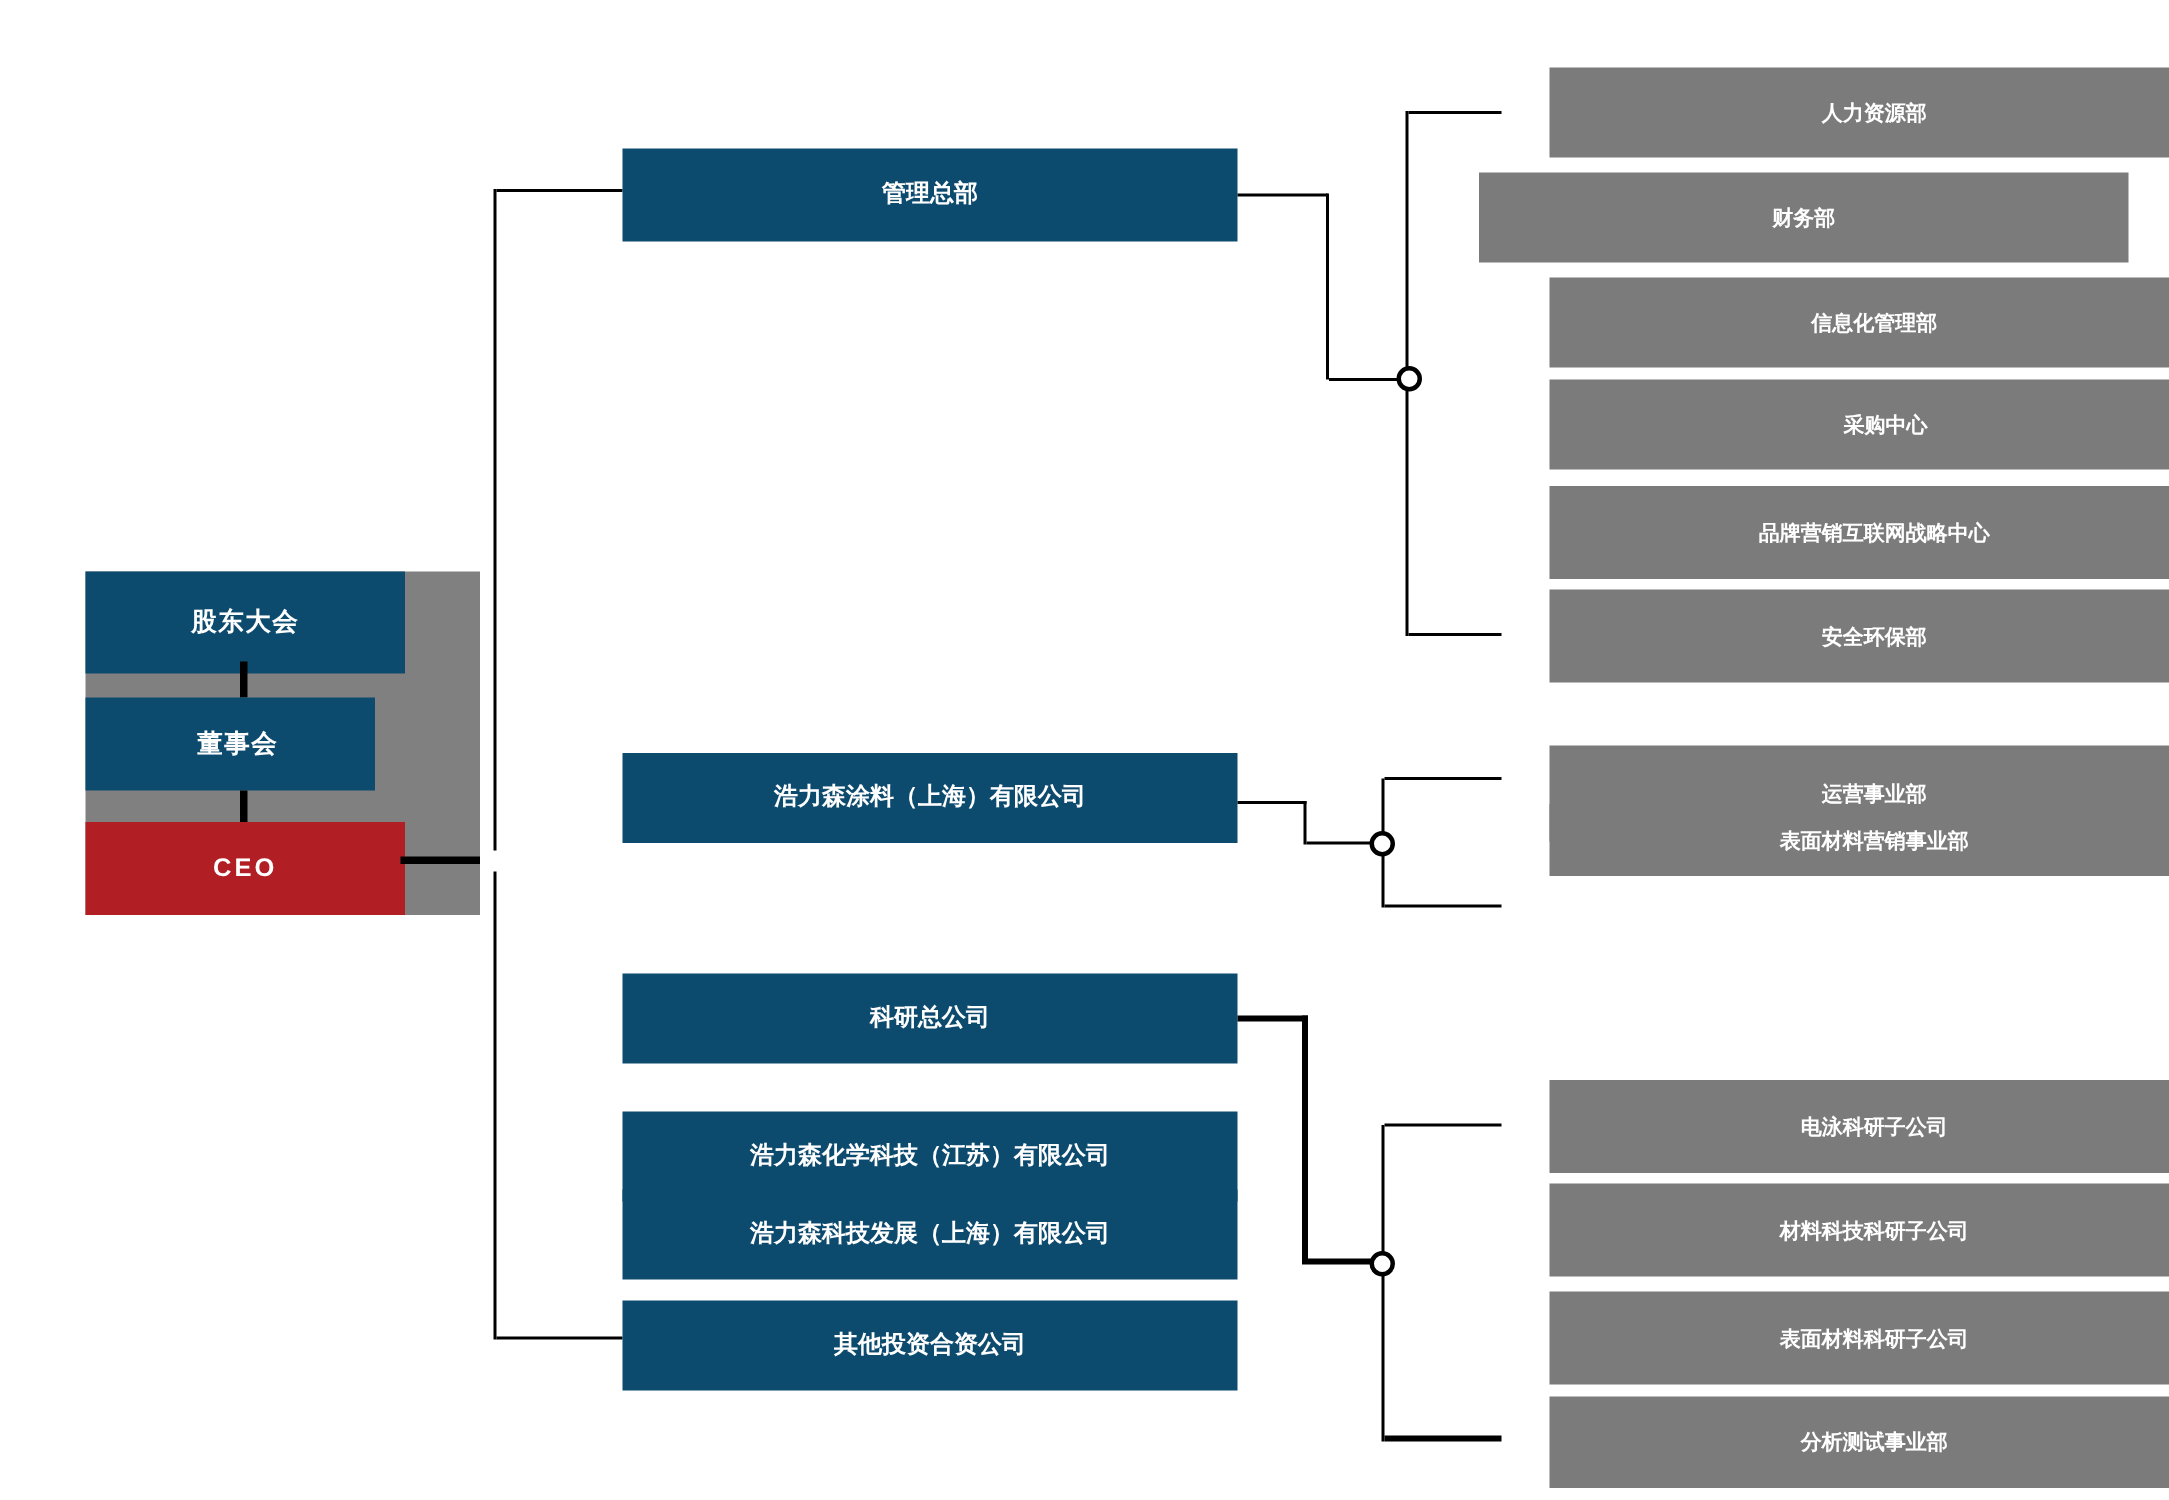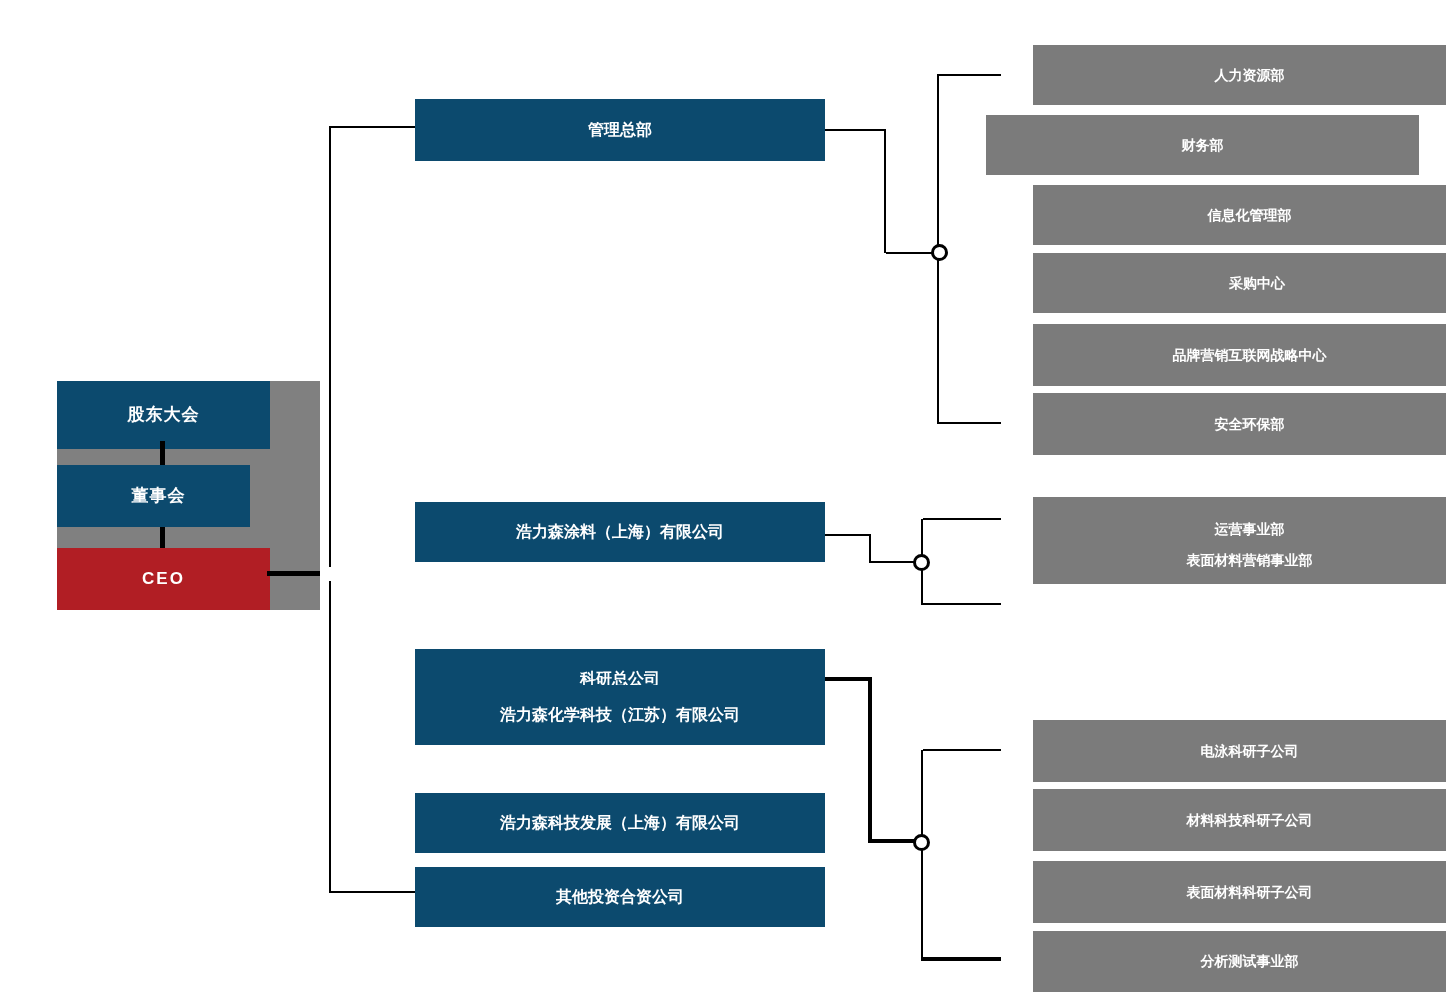--- a/index.html
+++ b/index.html
@@ -38,21 +38,21 @@
   <div class="ln" style="left:267px;top:571px;width:53px;height:5px;"></div>
 
   <div class="ln" style="left:329px;top:126px;width:2px;height:441px;"></div>
   <div class="ln" style="left:329px;top:581px;width:2px;height:312px;"></div>
   <div class="ln" style="left:331px;top:126px;width:84px;height:2px;"></div>
   <div class="ln" style="left:331px;top:891px;width:84px;height:2px;"></div>
 
   <div class="box dark fs-mid" style="left:415px;top:99px;width:410px;height:62px;">管理总部</div>
   <div class="box dark fs-mid" style="left:415px;top:502px;width:410px;height:60px;">浩力森涂料（上海）有限公司</div>
   <div class="box dark fs-mid" style="left:415px;top:649px;width:410px;height:60px;">科研总公司</div>
-  <div class="box dark fs-mid" style="left:415px;top:685px;width:410px;height:60px;">浩力森化学科技（江苏）有限公司</div>
+  <div class="box dark fs-mid" style="left:415px;top:741px;width:410px;height:60px;">浩力森化学科技（江苏）有限公司</div>
   <div class="box dark fs-mid" style="left:415px;top:793px;width:410px;height:60px;">浩力森科技发展（上海）有限公司</div>
   <div class="box dark fs-mid" style="left:415px;top:867px;width:410px;height:60px;">其他投资合资公司</div>
 
   <div class="ln" style="left:825px;top:129px;width:60px;height:2px;"></div>
   <div class="ln" style="left:884px;top:129px;width:2px;height:124px;"></div>
   <div class="ln" style="left:886px;top:252px;width:47px;height:2px;"></div>
   <div class="ln" style="left:937px;top:74px;width:2px;height:350px;"></div>
   <div class="ln" style="left:939px;top:74px;width:62px;height:2px;"></div>
   <div class="ln" style="left:939px;top:422px;width:62px;height:2px;"></div>
   <div class="node-circle" style="left:931px;top:244px;"></div>

